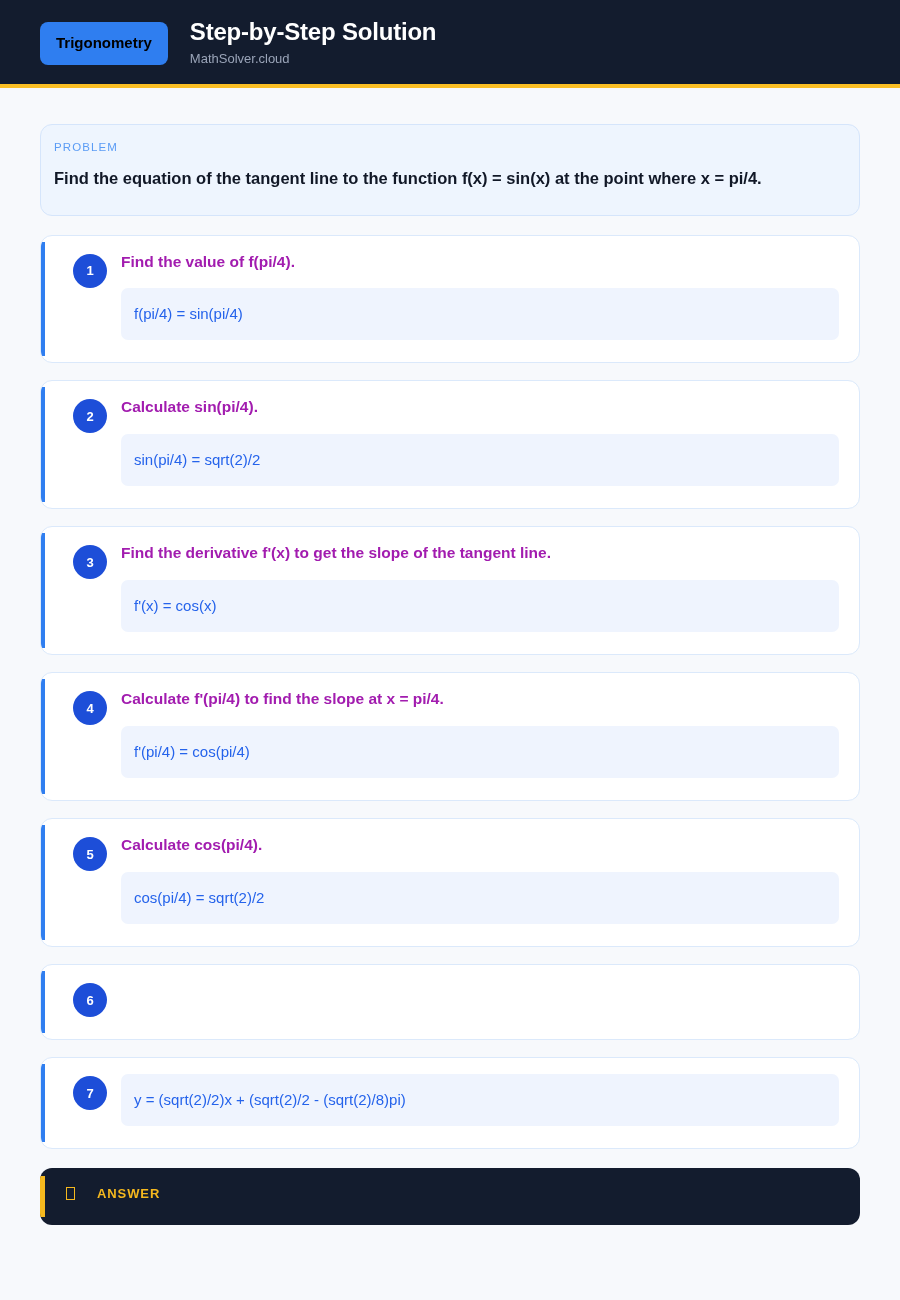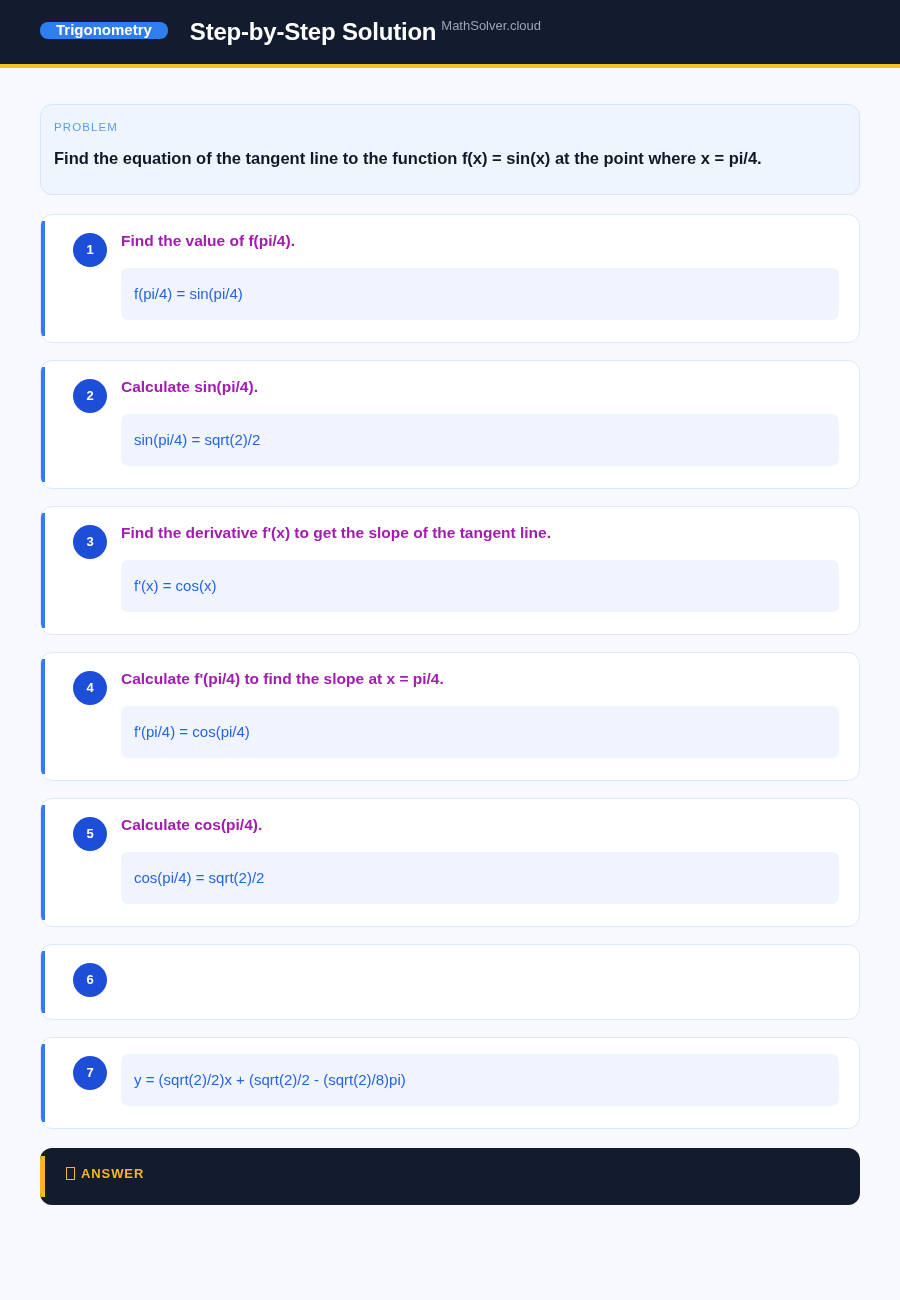--- a/index.html
+++ b/index.html
@@ -26,30 +26,30 @@
     background: #131c2e;
     border-bottom: 4px solid #fbbf24;
     padding: 16px 40px 18px 40px;
     display: flex;
     align-items: flex-start;
     gap: 22px;
     flex: 0 0 auto;
   }
   .topic-badge {
     background: #2f7ef0;
-    color: #ffffff;
+    color: #000000;
     font-size: 15px;
     font-weight: bold;
-    padding: 0 16px;
+    padding: 13px 16px;
     border-radius: 8px;
     white-space: nowrap;
     line-height: 1.1;
     margin-top: 6px;
   }
-  .header-text { display: flex; flex-direction: row; gap: 5px; padding-top: 2px; }
+  .header-text { display: flex; flex-direction: column; gap: 5px; padding-top: 2px; }
   .header-title {
     color: #ffffff;
     font-size: 24px;
     font-weight: bold;
     letter-spacing: -0.2px;
     line-height: 1.15;
   }
   .header-sub {
     color: #9aa4b8;
     font-size: 13px;
@@ -153,21 +153,21 @@
     position: absolute;
     left: 0;
     top: 8px;
     bottom: 8px;
     width: 5px;
     background: #f5b81e;
   }
   .answer-label-row {
     display: flex;
     align-items: center;
-    gap: 6px;
+    gap: 22px;
     margin-bottom: 0;
   }
   .answer-icon {
     color: #f5b81e;
     font-size: 13px;
     line-height: 1;
     display: inline-block;
     width: 9px;
     height: 13px;
     border: 1px solid #f5b81e;

